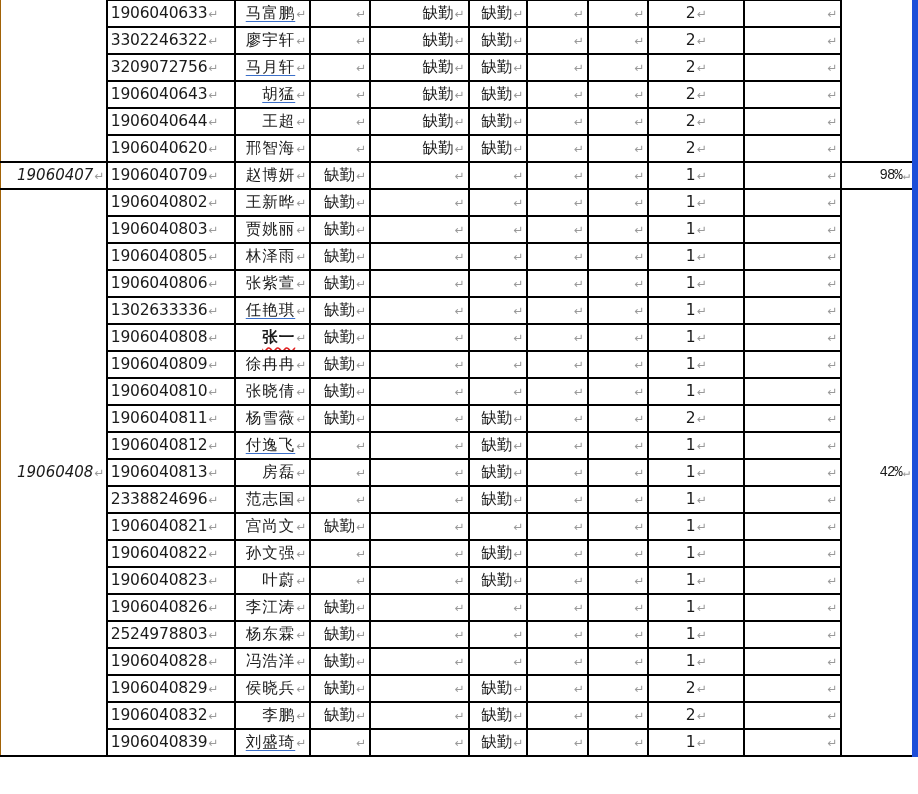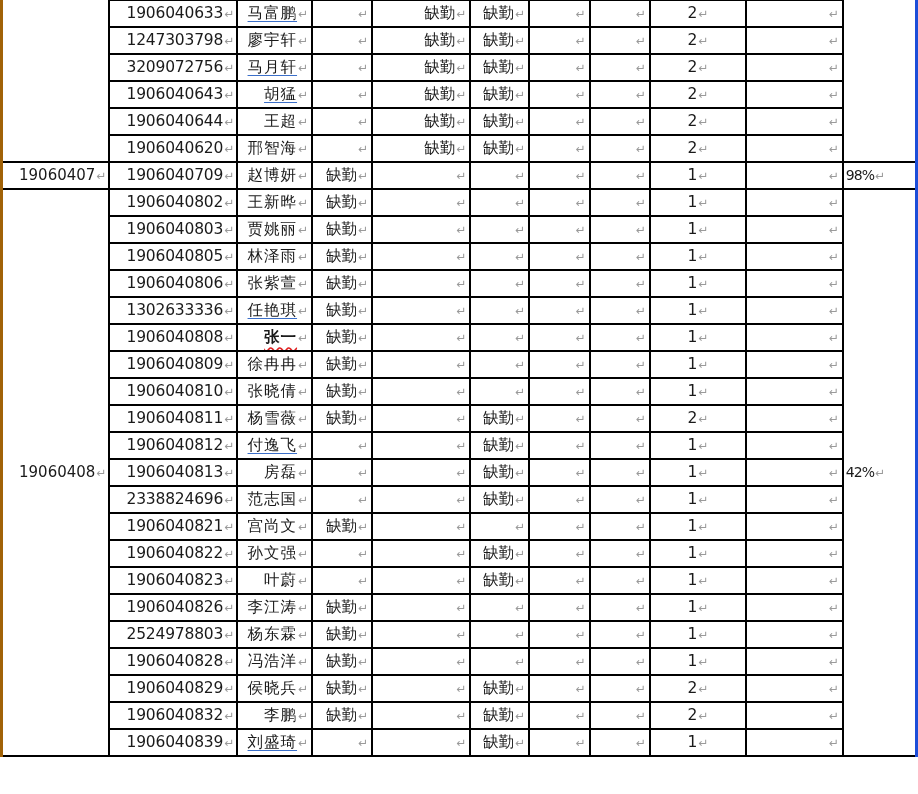--- a/index.html
+++ b/index.html
@@ -2,27 +2,27 @@
 <html><head>
 <meta charset="utf-8">
 <style>
   html, body { margin:0; padding:0; background:#ffffff; }
   body { width:918px; height:794px; overflow:hidden; position:relative;
          font-family:"DejaVu Sans","Liberation Sans",sans-serif; color:#1a1a1a; }
   #doc { position:absolute; left:0; top:-1px; }
   table { border-collapse:collapse; table-layout:fixed; }
   td { border:2px solid #000; height:24.5px; padding:0 2px; font-size:15.5px;
        white-space:nowrap; overflow:hidden; line-height:24px; }
-  td.grp { border-left:3px solid #a16207; text-align:center; font-size:15px; padding-left:16px; }
+  td.grp { border-left:1px solid #a16207; text-align:center; font-size:15px; padding-left:16px;font-style:italic; }
   td.grp-first { border-top:none; }
-  td.id { text-align:right; padding-right:2px; letter-spacing:-0.2px; }
+  td.id { text-align:right; padding-right:16px; letter-spacing:-0.2px; }
   td.nm { text-align:right; padding-right:3px; letter-spacing:1px; }
   td.mk { text-align:right; padding-right:3px; }
   td.cnt { text-align:center; }
-  td.pct { text-align:left; font-size:14px; border-right:3px solid #1d4ed8; letter-spacing:-1px; }
+  td.pct { text-align:right; font-size:14px; border-right:6px solid #1d4ed8; letter-spacing:-1px;font-family:Liberation Mono, monospace; }
   .para { color:#9a9a9a; font-size:12px; margin-left:1px; letter-spacing:0; }
   .ul-blue { text-decoration:underline; text-decoration-color:#3b6fc9; text-underline-offset:3px; }
   .ul-red { text-decoration:underline wavy; text-decoration-color:#e02020; text-underline-offset:4px;font-weight:bold; }
 </style>
 </head>
 <body>
 
 <div id="doc">
   <table id="attendance-table">
     <colgroup>
@@ -46,21 +46,21 @@
           <td class="mk"><span></span><span class="para">↵</span></td>
           <td class="mk"><span>缺勤</span><span class="para">↵</span></td>
           <td class="mk"><span>缺勤</span><span class="para">↵</span></td>
           <td class="mk"><span></span><span class="para">↵</span></td>
           <td class="mk"><span></span><span class="para">↵</span></td>
           <td class="cnt"><span>2</span><span class="para">↵</span></td>
           <td class="mk"><span></span><span class="para">↵</span></td>
           <td class="pct grp-first" rowspan="6"></td>
         </tr>
         <tr>
-          <td class="id"><span>1247303798</span><span class="para">↵</span></td>
+          <td class="id"><span>3302246322</span><span class="para">↵</span></td>
           <td class="nm"><span class="">廖宇轩</span><span class="para">↵</span></td>
           <td class="mk"><span></span><span class="para">↵</span></td>
           <td class="mk"><span>缺勤</span><span class="para">↵</span></td>
           <td class="mk"><span>缺勤</span><span class="para">↵</span></td>
           <td class="mk"><span></span><span class="para">↵</span></td>
           <td class="mk"><span></span><span class="para">↵</span></td>
           <td class="cnt"><span>2</span><span class="para">↵</span></td>
           <td class="mk"><span></span><span class="para">↵</span></td>
         </tr>
         <tr>

